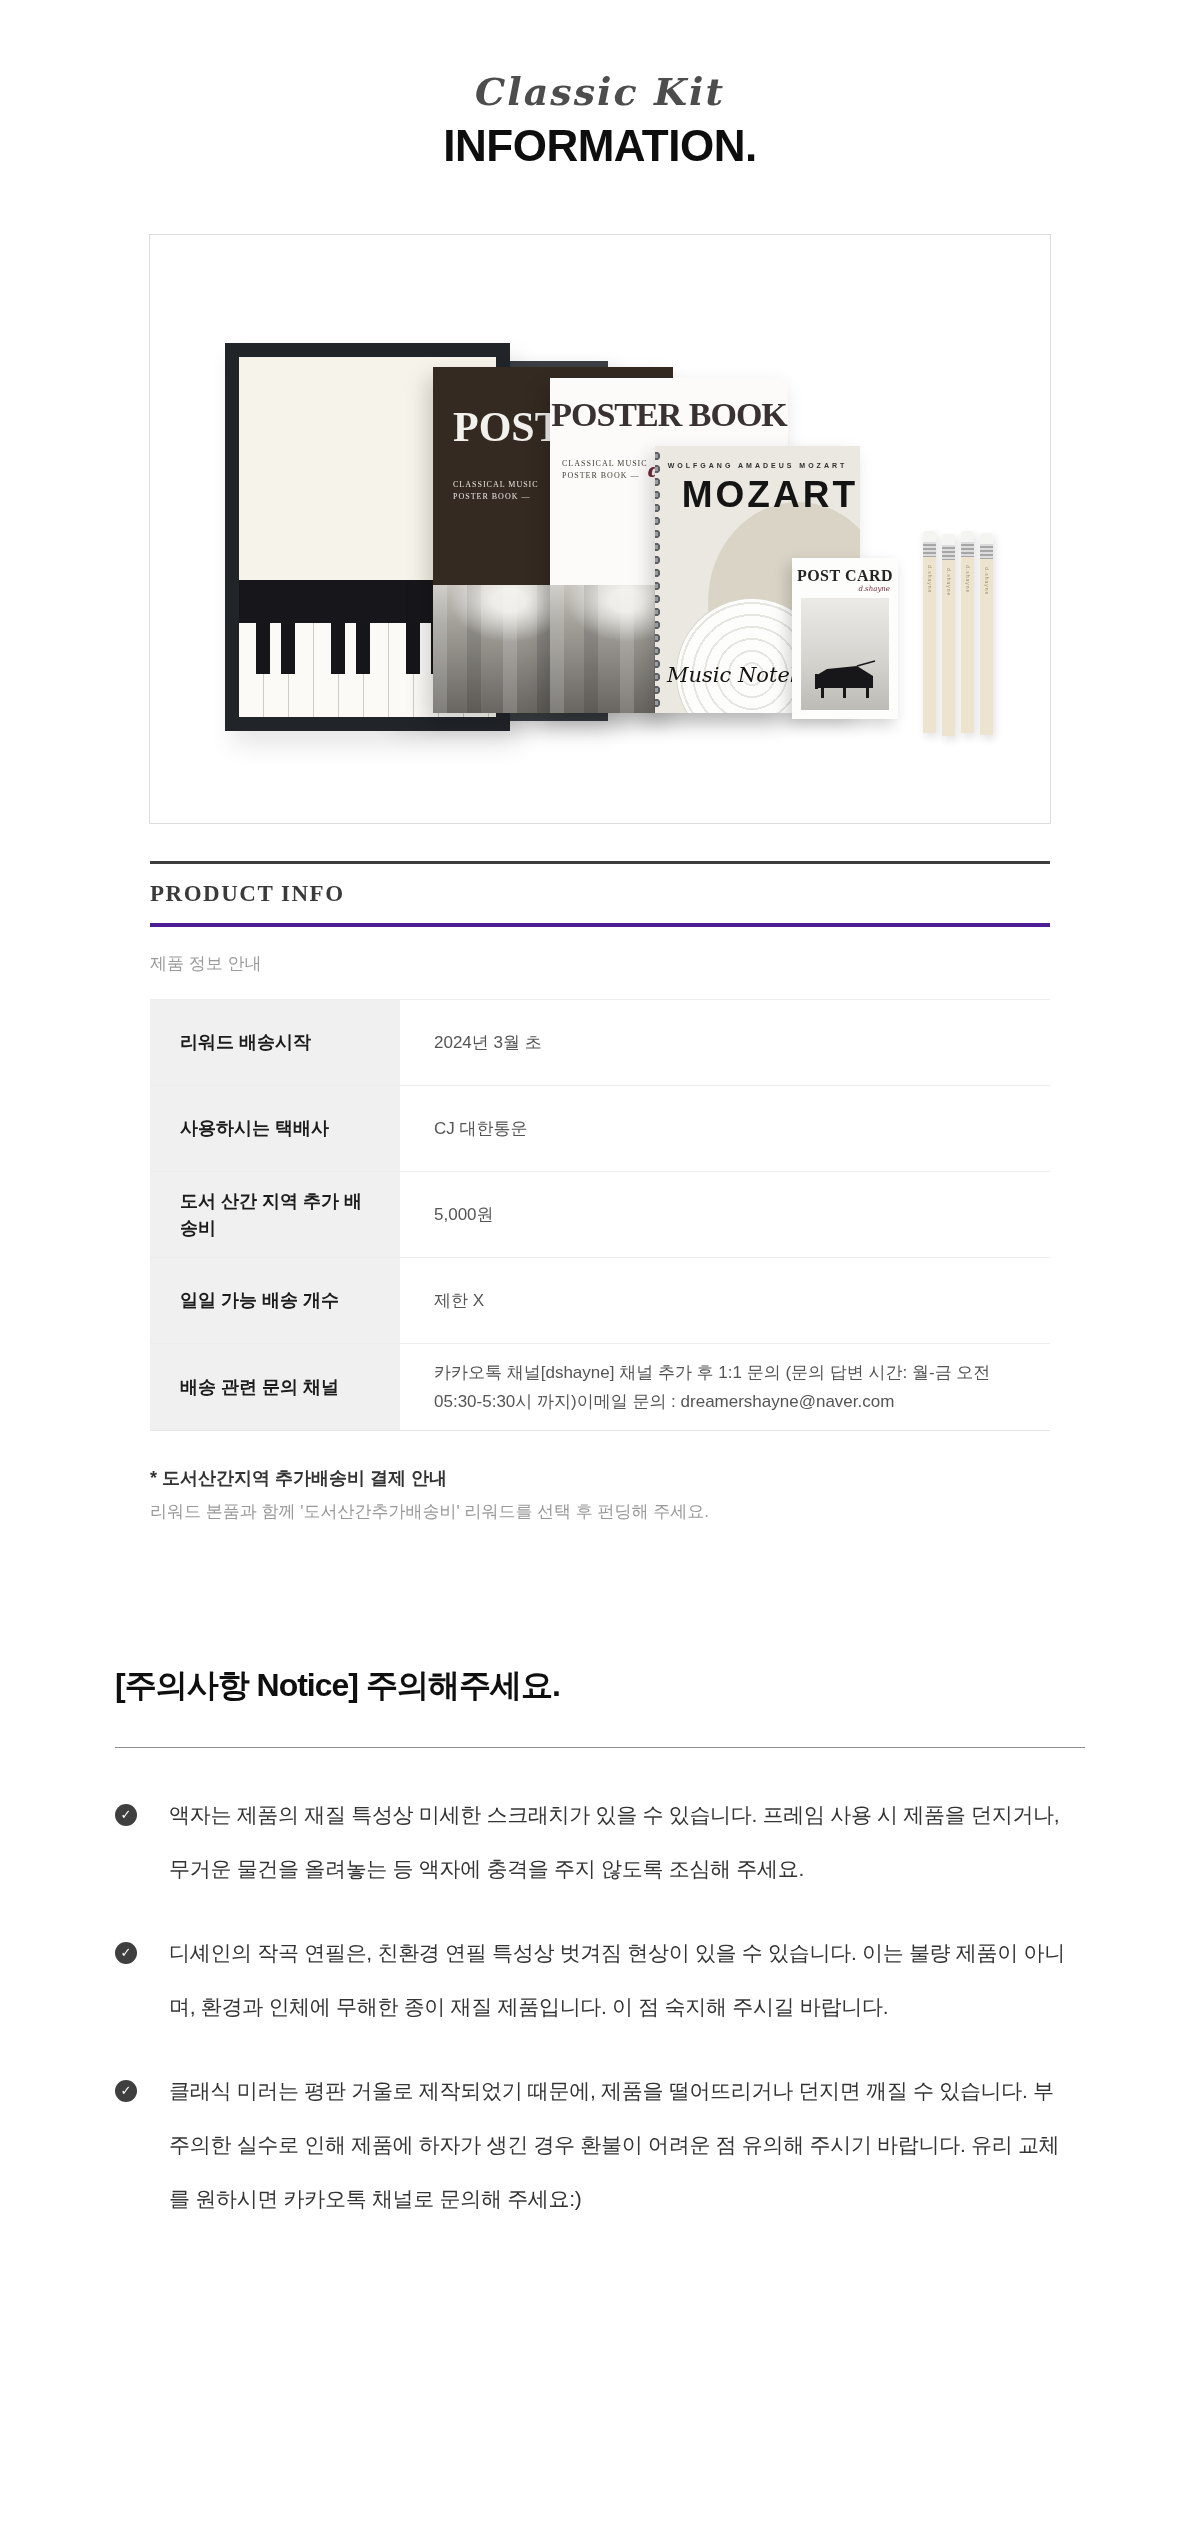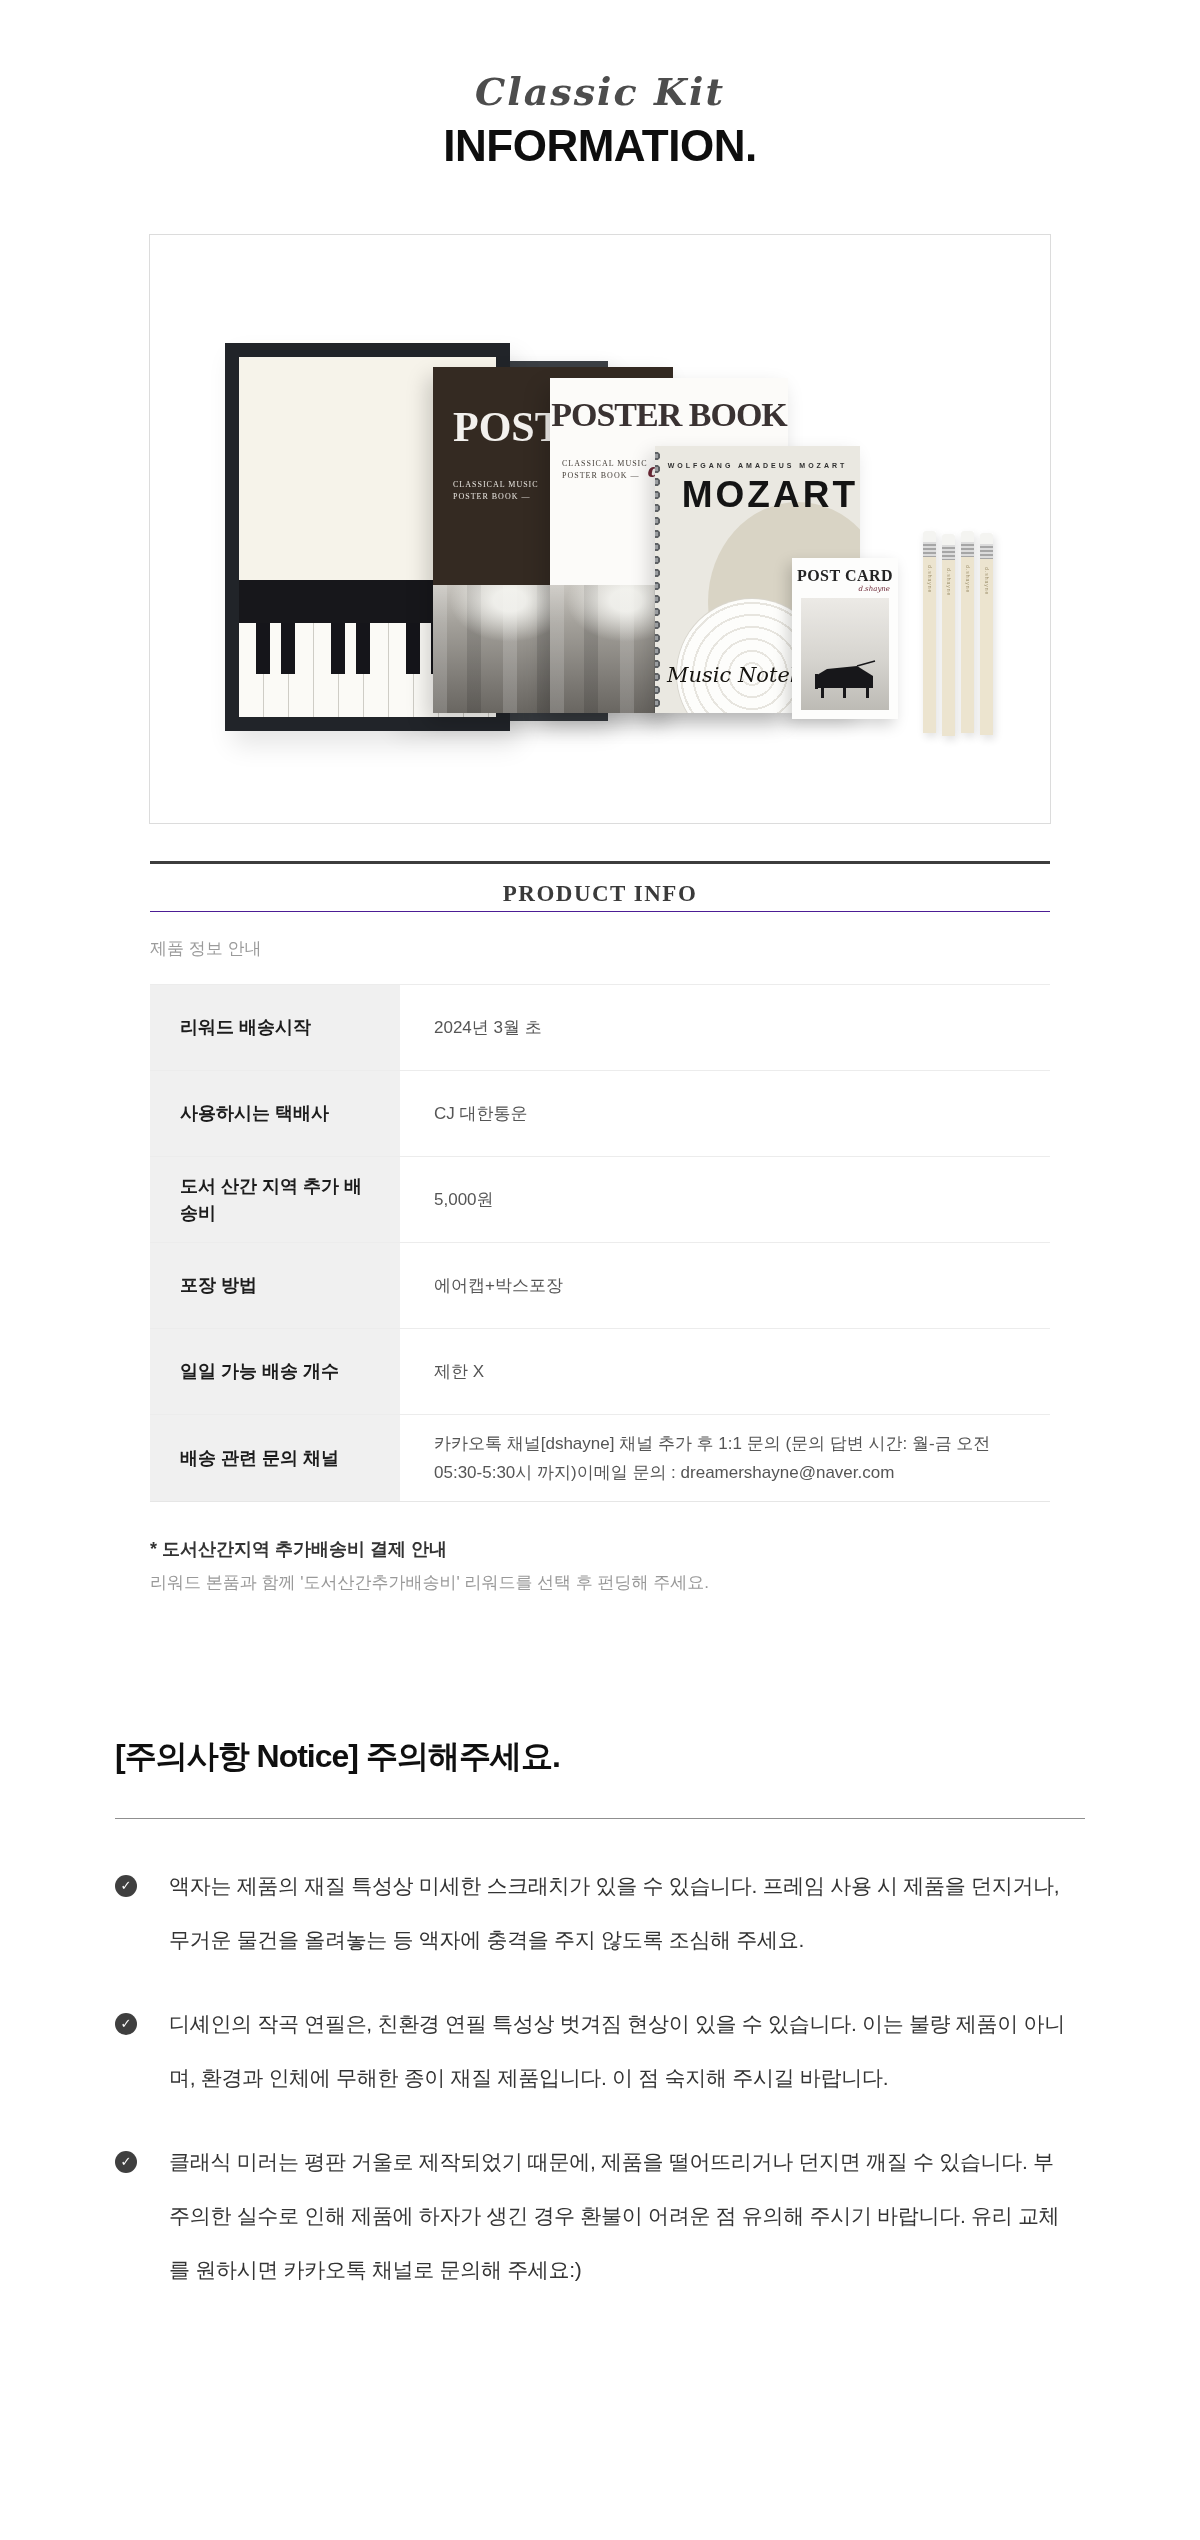--- a/index.html
+++ b/index.html
@@ -148,22 +148,22 @@
   .pencil { width:13px; height:202px; display:flex; flex-direction:column; box-shadow:2px 4px 8px rgba(0,0,0,.12); }
   .pencil:nth-child(2){ margin-top:3px; } .pencil:nth-child(4){ margin-top:2px; }
   .p-eraser { height:11px; background:#f4f4f1; border-radius:3px 3px 0 0; }
   .p-ferrule { height:15px; background:repeating-linear-gradient(180deg,#dcdcdc 0 2px,#a6a6a6 2px 4px); }
   .p-body { flex:1; background:#ece4cf; display:flex; justify-content:center; }
   .p-text { writing-mode:vertical-rl; font-size:5px; letter-spacing:1px; color:#a29572; padding-top:8px; }
 
   
   .info-table { width:900px; margin:37px auto 0; }
   .it-head {
-    border-top:3px solid #3d3d3d; border-bottom:1px solid #4c1d95;
-    text-align:center; padding:17px 0 4px;
+    border-top:3px solid #3d3d3d; border-bottom:4px solid #4c1d95;
+    padding:17px 0 16px;
   }
   .it-head h2 {
     font-family:"Liberation Serif", serif; font-weight:700; font-size:23px;
     letter-spacing:1.5px; color:#3a3a3a;
   }
   .it-sub { text-align:left; padding:25px 0 24px; font-size:17px; color:#9b9b9b; }
   .it-row { display:flex; border-top:1px solid #ececec; min-height:86px; }
   .it-row:last-child { border-bottom:1px solid #e6e6e6; }
   .it-label {
     width:250px; background:#f0f0f0; display:flex; align-items:center;
@@ -321,24 +321,20 @@
   </div>
   <div class="it-row">
     <div class="it-label">사용하시는 택배사</div>
     <div class="it-value">CJ 대한통운</div>
   </div>
   <div class="it-row">
     <div class="it-label">도서 산간 지역 추가 배송비</div>
     <div class="it-value">5,000원</div>
   </div>
   <div class="it-row">
-    <div class="it-label">포장 방법</div>
-    <div class="it-value">에어캡+박스포장</div>
-  </div>
-  <div class="it-row">
     <div class="it-label">일일 가능 배송 개수</div>
     <div class="it-value">제한 X</div>
   </div>
   <div class="it-row">
     <div class="it-label">배송 관련 문의 채널</div>
     <div class="it-value">카카오톡 채널[dshayne] 채널 추가 후 1:1 문의 (문의 답변 시간: 월-금 오전 05:30-5:30시 까지)이메일 문의 : dreamershayne@naver.com</div>
   </div>
 </div>
 
 <div class="footnote">

